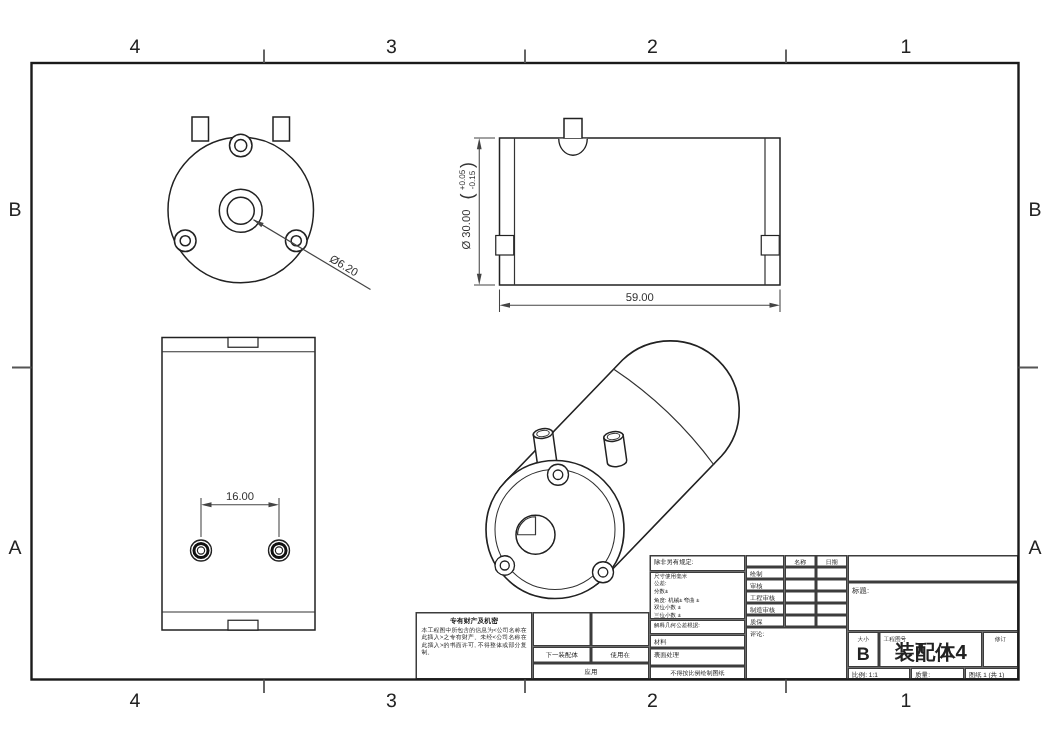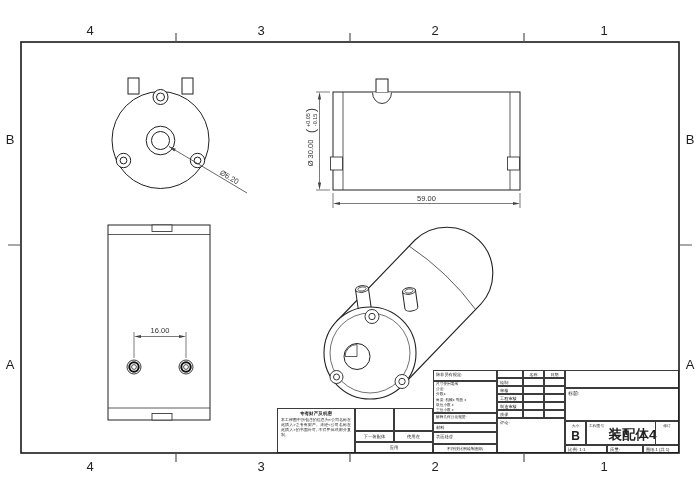--- a/index.html
+++ b/index.html
@@ -78,21 +78,21 @@
     <div class="cell tiny" style="left:497px;top:418px;width:68px;height:35px;">评论:</div>
 
     <div class="cell" style="left:565px;top:370px;width:114px;height:18px;"></div>
     <div class="cell" style="left:565px;top:388px;width:114px;height:33px;">
       <span class="lbl-top" style="font-size:5px;">标题:</span>
     </div>
     <div class="cell" style="left:565px;top:421px;width:21px;height:24px;">
       <span class="lbl-top" style="left:50%;transform:translateX(-50%);">大小</span>
       <div class="bigval" style="font-size:12px;font-weight:bold;padding-top:3px;">B</div>
     </div>
-    <div class="cell" style="left:586px;top:421px;width:93px;height:24px;">
+    <div class="cell" style="left:586px;top:421px;width:69px;height:24px;">
       <span class="lbl-top">工程图号</span>
       <div class="bigval" style="font-size:13.5px;font-weight:600;padding-top:2px;">装配体4</div>
     </div>
     <div class="cell" style="left:655px;top:421px;width:24px;height:24px;">
       <span class="lbl-top" style="left:50%;transform:translateX(-50%);">修订</span>
     </div>
     <div class="cell" style="left:565px;top:445px;width:42px;height:8px;font-size:4.4px;line-height:7px;padding-left:2px;">比例: 1:1</div>
     <div class="cell" style="left:607px;top:445px;width:36px;height:8px;font-size:4.4px;line-height:7px;padding-left:2px;">质量:</div>
     <div class="cell" style="left:643px;top:445px;width:36px;height:8px;font-size:4.2px;line-height:7px;padding-left:2px;">图纸 1 (共 1)</div>
   </div>

